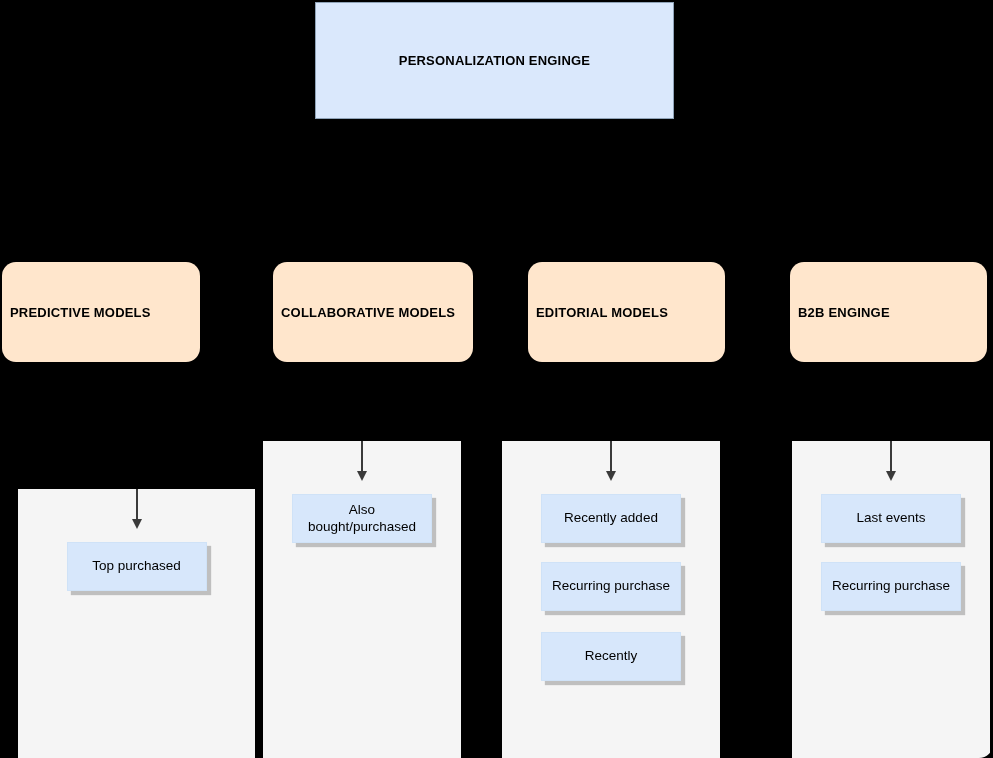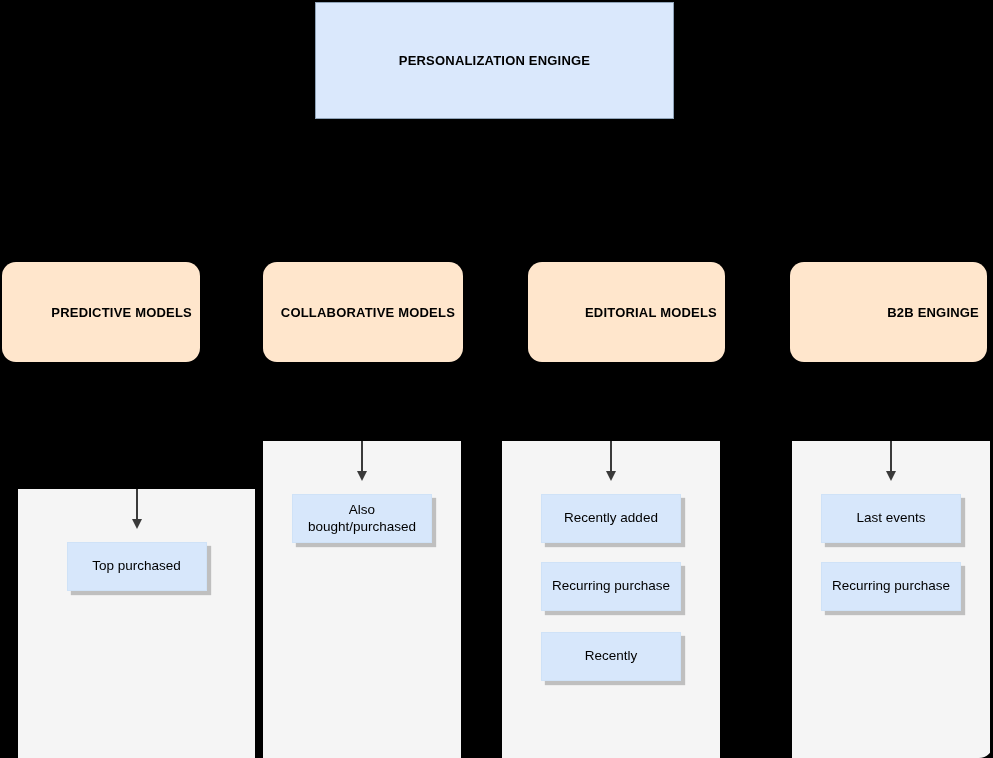--- a/index.html
+++ b/index.html
@@ -39,34 +39,34 @@
   }
   
   .cat-node {
     position: absolute;
     top: 262px;
     height: 100px;
     background: #ffe6cc;
     border-radius: 14px;
     display: flex;
     align-items: center;
-    justify-content: flex-end;
+    justify-content: flex-start;
     box-sizing: border-box;
   }
   .cat-node .lbl {
     font-size: 13px;
     font-weight: bold;
     color: #000000;
     letter-spacing: 0.2px;
     text-align: center;
     padding: 0 8px;
   }
   .cat-predictive    { left: 2px;   width: 198px; }
-  .cat-collaborative { left: 263px; width: 200px; }
-  .cat-editorial     { left: 528px; width: 197px; padding-left: 22px; }
+  .cat-collaborative { left: 273px; width: 200px; }
+  .cat-editorial     { left: 528px; width: 197px; }
   .cat-b2b           { left: 790px; width: 197px; }
   
   .panel {
     position: absolute;
     top: 441px;
     height: 317px;
     background: #f5f5f5;
   }
   .panel-1 { left: 18px;   width: 237px; margin-top: 48px; }
   .panel-2 { left: 263px; width: 198px; }

